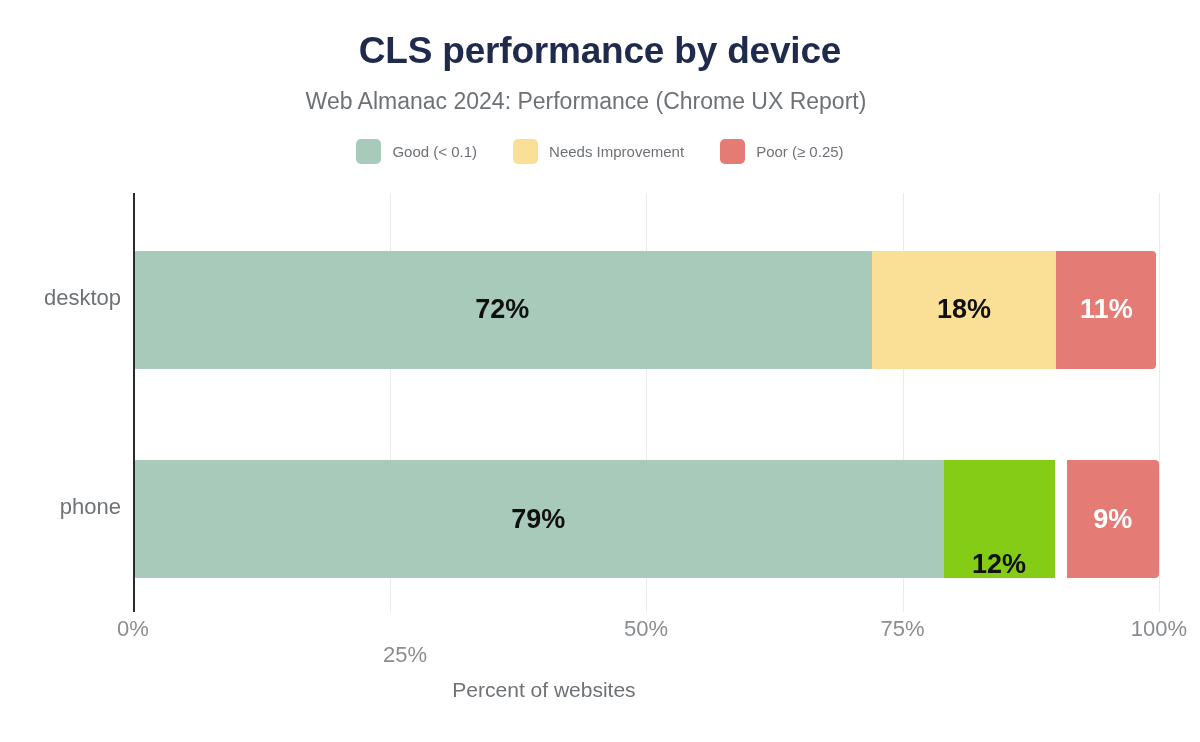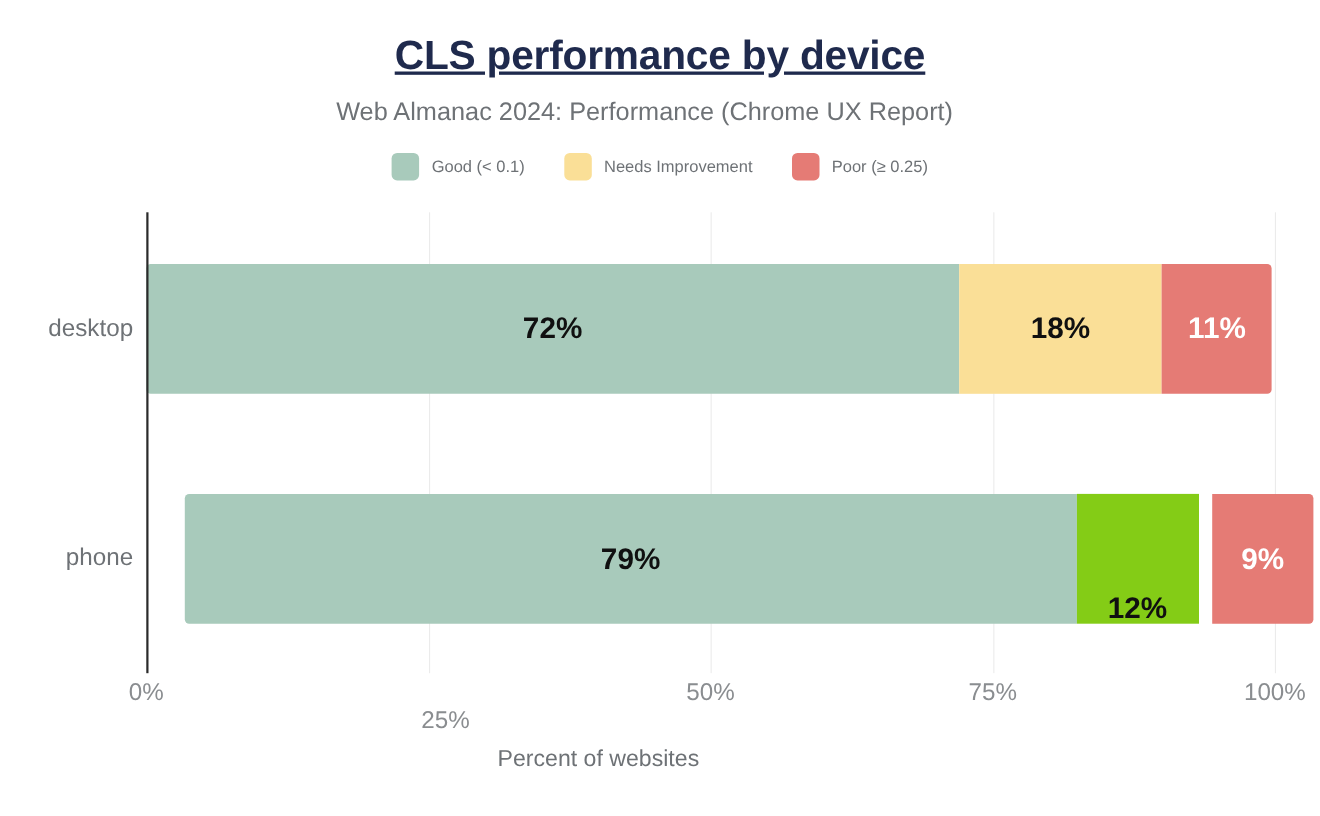--- a/index.html
+++ b/index.html
@@ -21,21 +21,20 @@
   
   .chart-title {
     position: absolute;
     top: 30px; left: 0; width: 1200px;
     text-align: center;
     font-size: 37px;
     font-weight: bold;
     color: #1f2a4d;
     letter-spacing: -0.2px;
     line-height: 1.15;
-    text-decoration: underline;
   }
   .chart-subtitle {
     position: absolute;
     top: 88px; left: 0; width: 1172px;
     text-align: center;
     font-size: 23px;
     font-weight: normal;
     color: #6e7276;
   }
 
@@ -96,21 +95,21 @@
     height: 118px;
     width: 100%;
   }
   .bar-track {
     position: relative;
     height: 118px;
     width: 100%;
   }
   .seg {
     position: absolute;
-    top: 1px;
+    top: 12px;
     height: 118px;
     display: flex;
     align-items: center;
     justify-content: center;
     overflow: visible;
   }
   .seg.first { border-radius: 4px 0 0 4px; }
   .seg.last  { border-radius: 0 4px 4px 0; }
   .seg-label {
     font-size: 27px;
@@ -184,21 +183,21 @@
             <span class="seg-label dark">72%</span>
           </div>
           <div class="seg" style="left: 738.72px; width: 184.68px; background: rgb(250, 223, 151);">
             <span class="seg-label dark">18%</span>
           </div>
           <div class="seg last" style="left: 923.4px; width: 100px; background: rgb(229, 123, 117);">
             <span class="seg-label light">11%</span>
           </div>
         </div>
       </div>
-      <div class="bar-row" style="top: 255.25px; margin-left: 35px;">
+      <div class="bar-row" style="top: 255.25px;">
         <div class="bar-track">
           <div class="seg first" style="left: 0px; width: 810.54px; background: rgb(168, 202, 187);">
             <span class="seg-label dark">79%</span>
           </div>
           <div class="seg" style="left: 810.54px; width: 111px; background: #84cc16; align-items: flex-end;">
             <span class="seg-label dark">12%</span>
           </div>
           <div class="seg last" style="left: 933.66px; width: 92.34px; background: rgb(229, 123, 117);">
             <span class="seg-label light">9%</span>
           </div>

